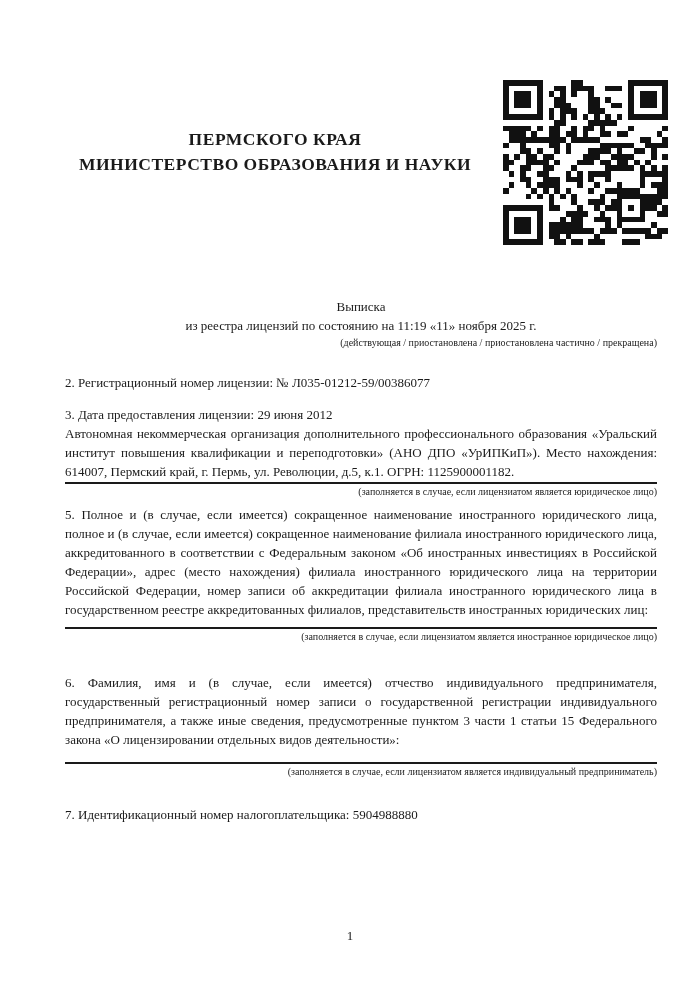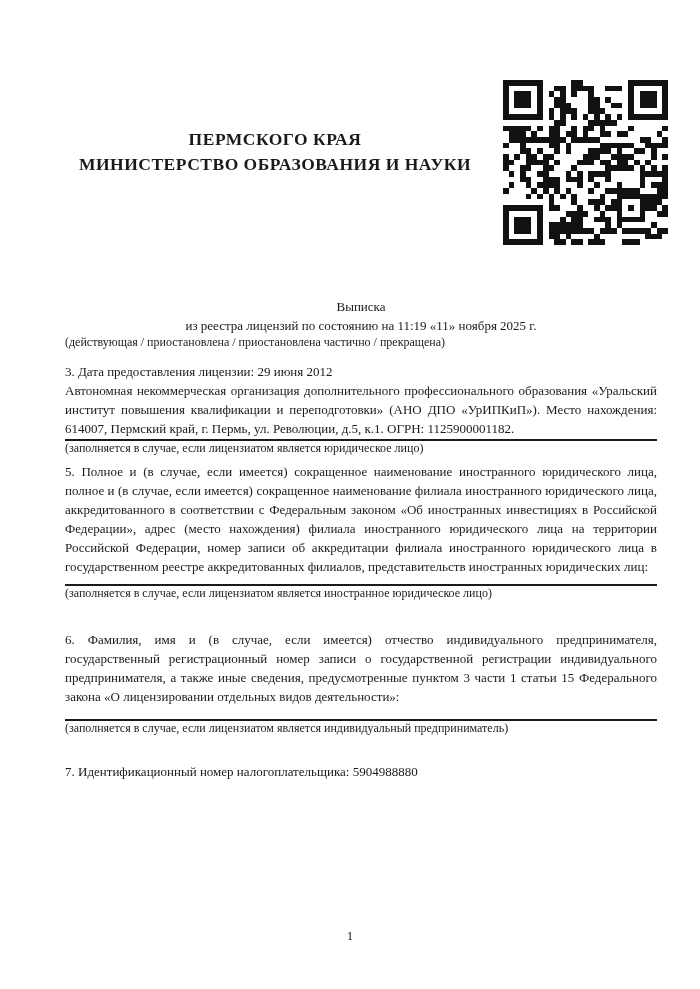--- a/index.html
+++ b/index.html
@@ -28,21 +28,21 @@
   .content{
     position:absolute;left:65px;top:298px;width:592px;
     font-size:13px;line-height:19px;
   }
   .doc-title{text-align:center;}
   .doc-title div{line-height:18.5px;}
   p{margin:0;}
   .line{text-align:left;}
   .para{text-align:justify;}
   .caption{
-    font-size:12px;line-height:13px;text-align:left;color:#222;
+    font-size:10px;line-height:13px;text-align:right;color:#222;
   }
   .rule{
     border-top:2px solid #1a1a1a;height:0;width:100%;
   }
   .mt-item1{margin-top:35px;}
   .mt-cap{margin-top:1px;}
   .mt-item2{margin-top:24px;}
   .mt-item3{margin-top:13px;}
   .mt-item4{margin-top:12px;}
   .mt-rule0{margin-top:1px;}
@@ -493,20 +493,21 @@
 
   <div class="content">
 
     <div class="doc-title">
       <div>Выписка</div>
       <div>из реестра лицензий по состоянию на 11:19 «11» ноября 2025 г.</div>
     </div>
 
     <p class="caption mt-cap">(действующая / приостановлена / приостановлена частично / прекращена)</p>
 
+    <p class="line mt-item2">2. Регистрационный номер лицензии: № Л035-01212-59/00386077</p>
 
     <p class="line mt-item3">3. Дата предоставления лицензии: 29 июня 2012</p>
 
     <p class="para">Автономная некоммерческая организация дополнительного профессионального образования «Уральский институт повышения квалификации и переподготовки» (АНО ДПО «УрИПКиП»). Место нахождения: 614007, Пермский край, г. Пермь, ул. Революции, д.5, к.1. ОГРН: 1125900001182.</p>
     <div class="rule mt-rule0"></div>
     <p class="caption mt-cap">(заполняется в случае, если лицензиатом является юридическое лицо)</p>
 
     <p class="para mt-item5">5. Полное и (в случае, если имеется) сокращенное наименование иностранного юридического лица, полное и (в случае, если имеется) сокращенное наименование филиала иностранного юридического лица, аккредитованного в соответствии с Федеральным законом «Об иностранных инвестициях в Российской Федерации», адрес (место нахождения) филиала иностранного юридического лица на территории Российской Федерации, номер записи об аккредитации филиала иностранного юридического лица в государственном реестре аккредитованных филиалов, представительств иностранных юридических лиц:</p>
     <div class="rule mt-rule-sm"></div>
     <p class="caption mt-cap">(заполняется в случае, если лицензиатом является иностранное юридическое лицо)</p>

